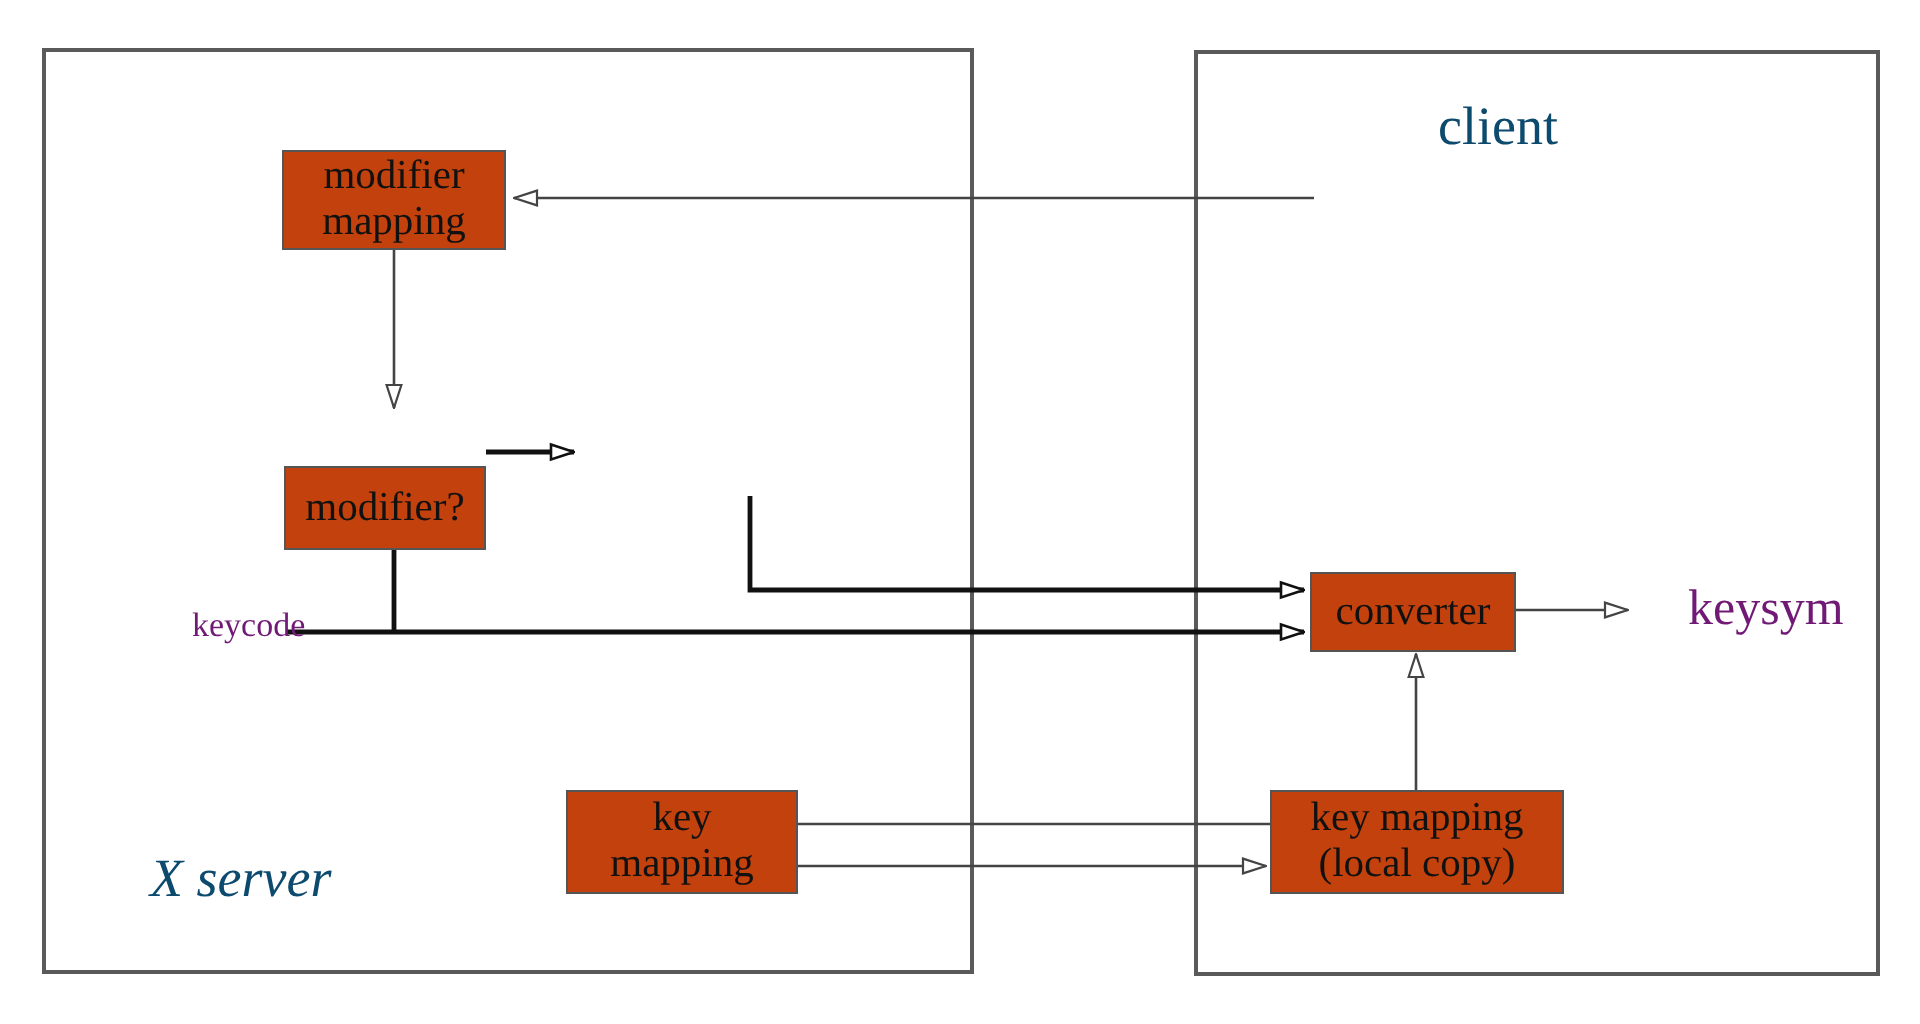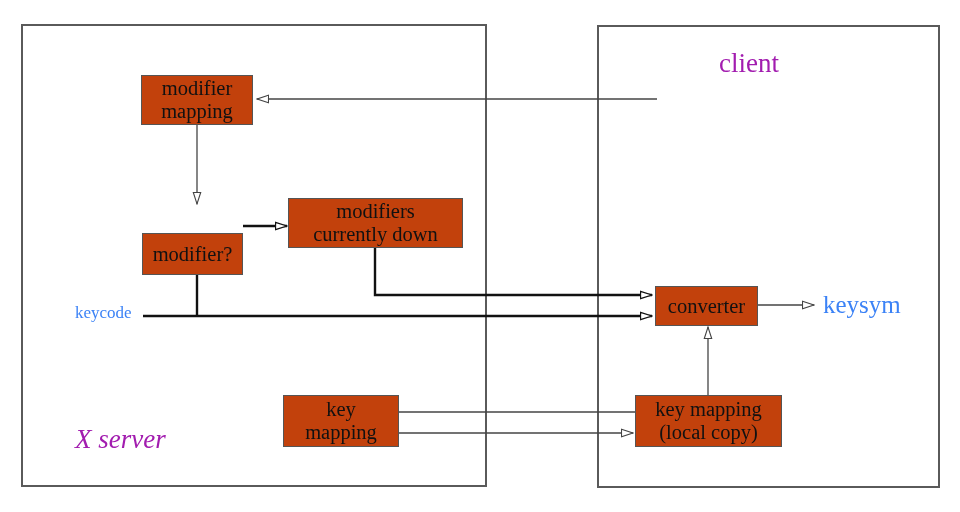--- a/index.html
+++ b/index.html
@@ -4,37 +4,37 @@
 <style>
   html,body{margin:0;padding:0;background:#fff;}
   #stage{
     position:relative;width:960px;height:512px;background:#fff;
     font-family:"Liberation Serif","DejaVu Serif",serif;color:#111;
     overflow:hidden;
   }
   .region{position:absolute;border:2px solid #5a5a5a;background:transparent;}
   #region-server{left:21px;top:24px;width:462px;height:459px;}
   #region-client{left:597px;top:25px;width:339px;height:459px;}
-  .region-label{position:absolute;font-size:27px;color:#a21caf;white-space:nowrap;}
+  .region-label{position:absolute;font-size:27px;color:#0c4a6e;white-space:nowrap;}
   #label-server{left:75px;top:424px;font-style:italic;}
   #label-client{left:719px;top:48px;}
   svg#wires{position:absolute;left:0;top:0;width:960px;height:512px;}
   .node{
     position:absolute;border:1.5px solid #555;background:#c2410c;
     display:flex;align-items:center;justify-content:center;
     text-align:center;font-size:20.5px;line-height:1.1;
     white-space:pre-line;box-sizing:border-box;
   }
   #node-modifier-mapping{left:141px;top:75px;width:112px;height:50px;}
   #node-modifier-check{left:142px;top:205px;width:101px;height:42px;margin-top:28px;}
   #node-modifiers-down{left:288px;top:198px;width:175px;height:50px;}
   #node-converter{left:655px;top:286px;width:103px;height:40px;}
   #node-key-mapping-server{left:283px;top:395px;width:116px;height:52px;}
   #node-key-mapping-local{left:635px;top:395px;width:147px;height:52px;}
-  .io-label{position:absolute;white-space:nowrap;color:#3b82f6;}
+  .io-label{position:absolute;white-space:nowrap;color:#701a75;margin-left:21px;}
   #label-keycode{left:75px;top:303px;font-size:17px;}
   #label-keysym{left:823px;top:291px;font-size:25px;}
 </style>
 </head>
 <body>
 
 <div id="stage">
 
   <div class="region" id="region-server"></div>
   <div class="region" id="region-client"></div>
@@ -61,22 +61,20 @@
     <path d="M243,226 L287,226" fill="none" stroke="#111" stroke-width="2.4" marker-end="url(#ah-thick)"></path>
     <path d="M375,248 L375,295 L652,295" fill="none" stroke="#111" stroke-width="2.4" stroke-linejoin="miter" marker-end="url(#ah-thick)"></path>
   </svg>
 
   <div class="region-label" id="label-server">X server</div>
   <div class="region-label" id="label-client">client</div>
 
   <div class="node" id="node-modifier-mapping">modifier
 mapping</div>
   <div class="node" id="node-modifier-check">modifier?</div>
-  <div class="node" id="node-modifiers-down">modifiers
-currently down</div>
   <div class="node" id="node-converter">converter</div>
   <div class="node" id="node-key-mapping-server">key
 mapping</div>
   <div class="node" id="node-key-mapping-local">key mapping
 (local copy)</div>
 
   <div class="io-label" id="label-keycode">keycode</div>
   <div class="io-label" id="label-keysym">keysym</div>
 
 </div>

